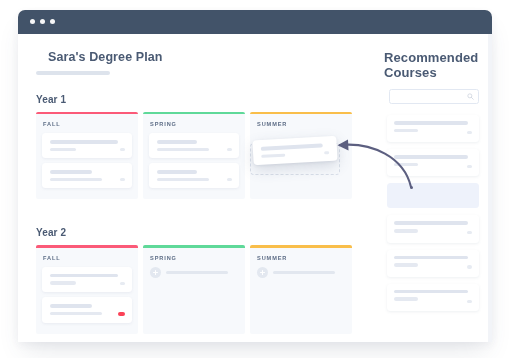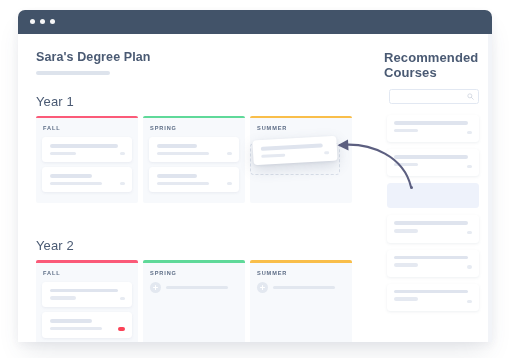--- a/index.html
+++ b/index.html
@@ -78,38 +78,38 @@
     width: 1px;
     height: 308px;
     background: #e8ecf3;
   }
 
   .plan-title {
     font-size: 12.5px;
     font-weight: 700;
     color: #4a5a73;
     letter-spacing: .1px;
-    margin: 0 0 7px 0;
+    margin: 0 0 7px 12px;
   }
   .title-underbar {
     width: 74px;
     height: 3.5px;
     border-radius: 2px;
     background: #dde3ec;
     margin-bottom: 19px;
   }
 
   .year-label {
-    font-size: 13px;
-    font-weight: 400;
+    font-size: 10px;
+    font-weight: 700;
     color: #4a5a73;
     margin: 0 0 7px 0;
     letter-spacing: .1px;
   }
-  .year-2 { margin-top: 35px; }
+  .year-2 { margin-top: 28px; }
 
   .terms {
     display: flex;
     gap: 5px;
   }
   .term {
     position: relative;
     width: 102px;
     background: #f7f9fc;
     border-radius: 2px;

